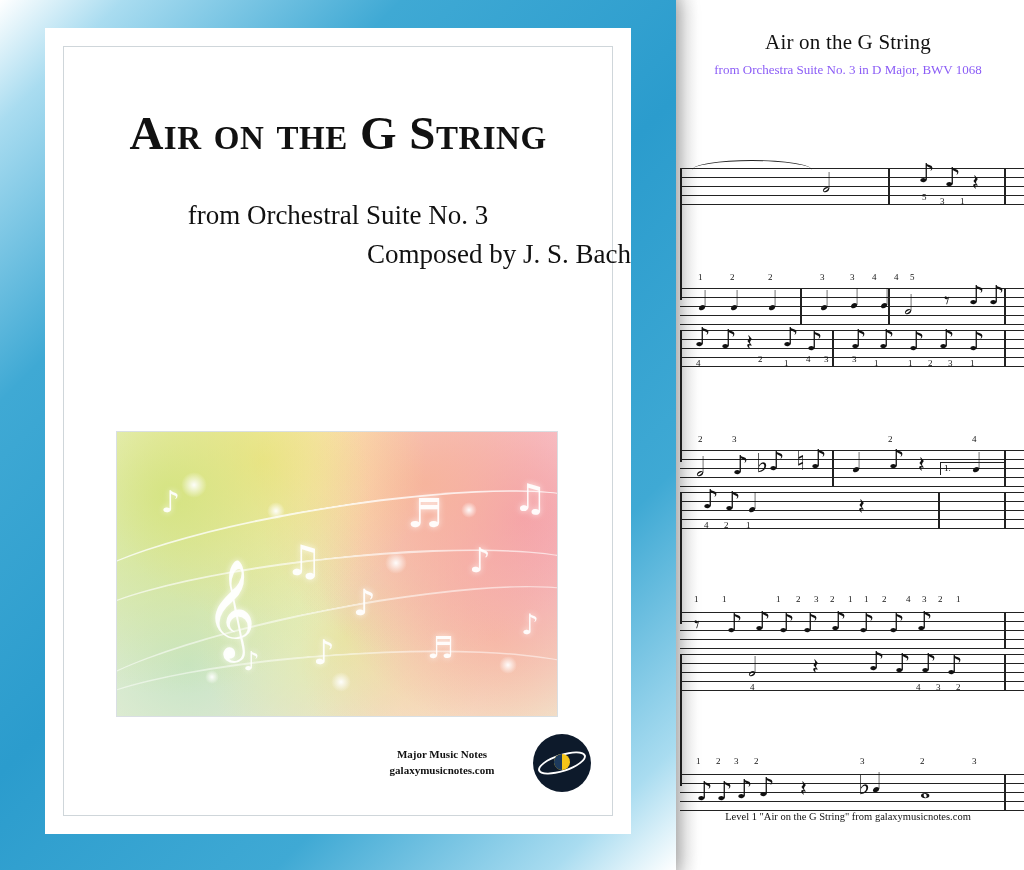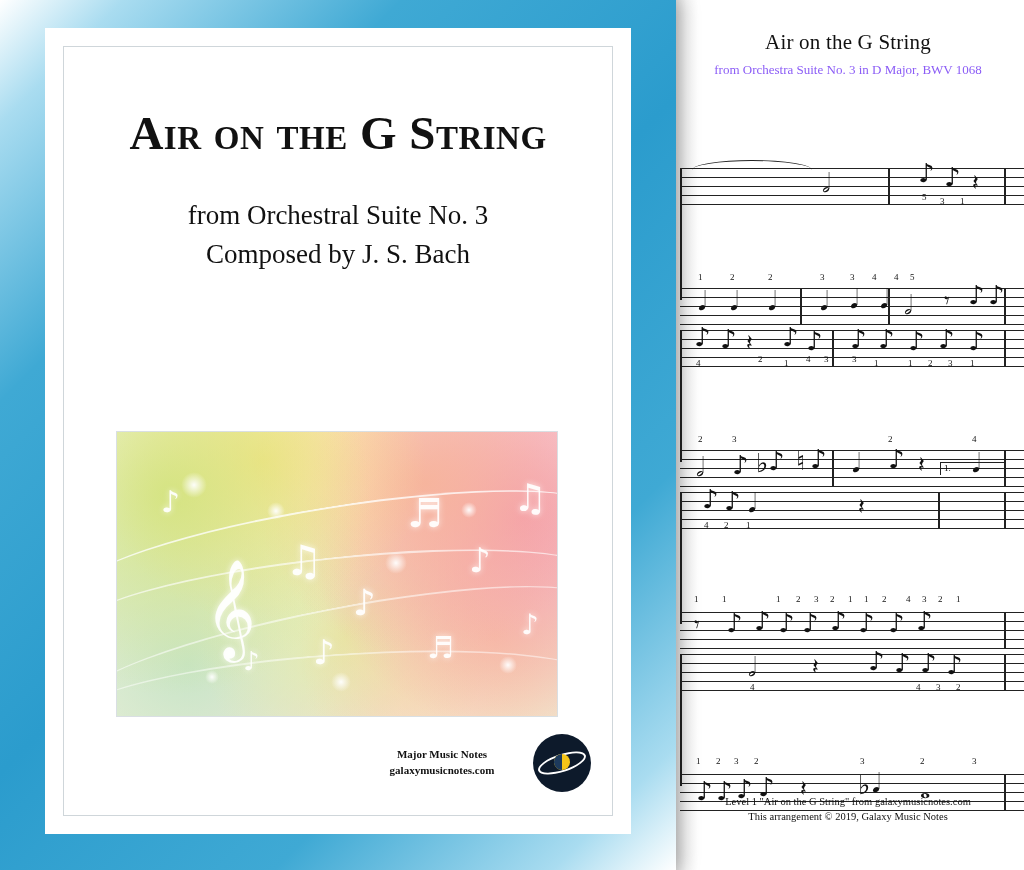--- a/index.html
+++ b/index.html
@@ -121,21 +121,21 @@
     font-variant: small-caps;
     letter-spacing: 0.5px;
     font-family: "Liberation Serif", serif;
   }
   .cover-line1 {
     position: absolute; left: 0; top: 172px; width: 100%;
     text-align: center; font-size: 27px; color: #111;
   }
   .cover-line2 {
     position: absolute; left: 0; top: 211px; width: 100%;
-    text-align: center; font-size: 27px; color: #111;
+    text-align: right; font-size: 27px; color: #111;
   }
   .cover-level {
     position: absolute; left: 0; top: 295px; width: 100%;
     text-align: center; font-size: 30px; color: #2f6fb0;
   }
 
   .cover-art {
     position: absolute; left: 71px; top: 403px;
     width: 442px; height: 286px;
     border: 1px solid #d9dfe3;
@@ -419,21 +419,20 @@
           <div class="fing" style="left:248px; top:-12px;">2</div>
           <div class="fing" style="left:300px; top:-12px;">3</div>
           <div class="barline" style="left:332px;"></div>
         </div>
       </div>
 
     </div>
 
     <div class="sheet-footer">
       <div>Level 1 "Air on the G String" from galaxymusicnotes.com</div>
-      <div>This arrangement © 2019, Galaxy Music Notes</div>
     </div>
   </div>
 
   <div class="cover">
     <div class="cover-inner">
       <div class="cover-border"></div>
 
       <div class="cover-title">Air on the G String</div>
       <div class="cover-line1">from Orchestral Suite No. 3</div>
       <div class="cover-line2">Composed by J. S. Bach</div>

